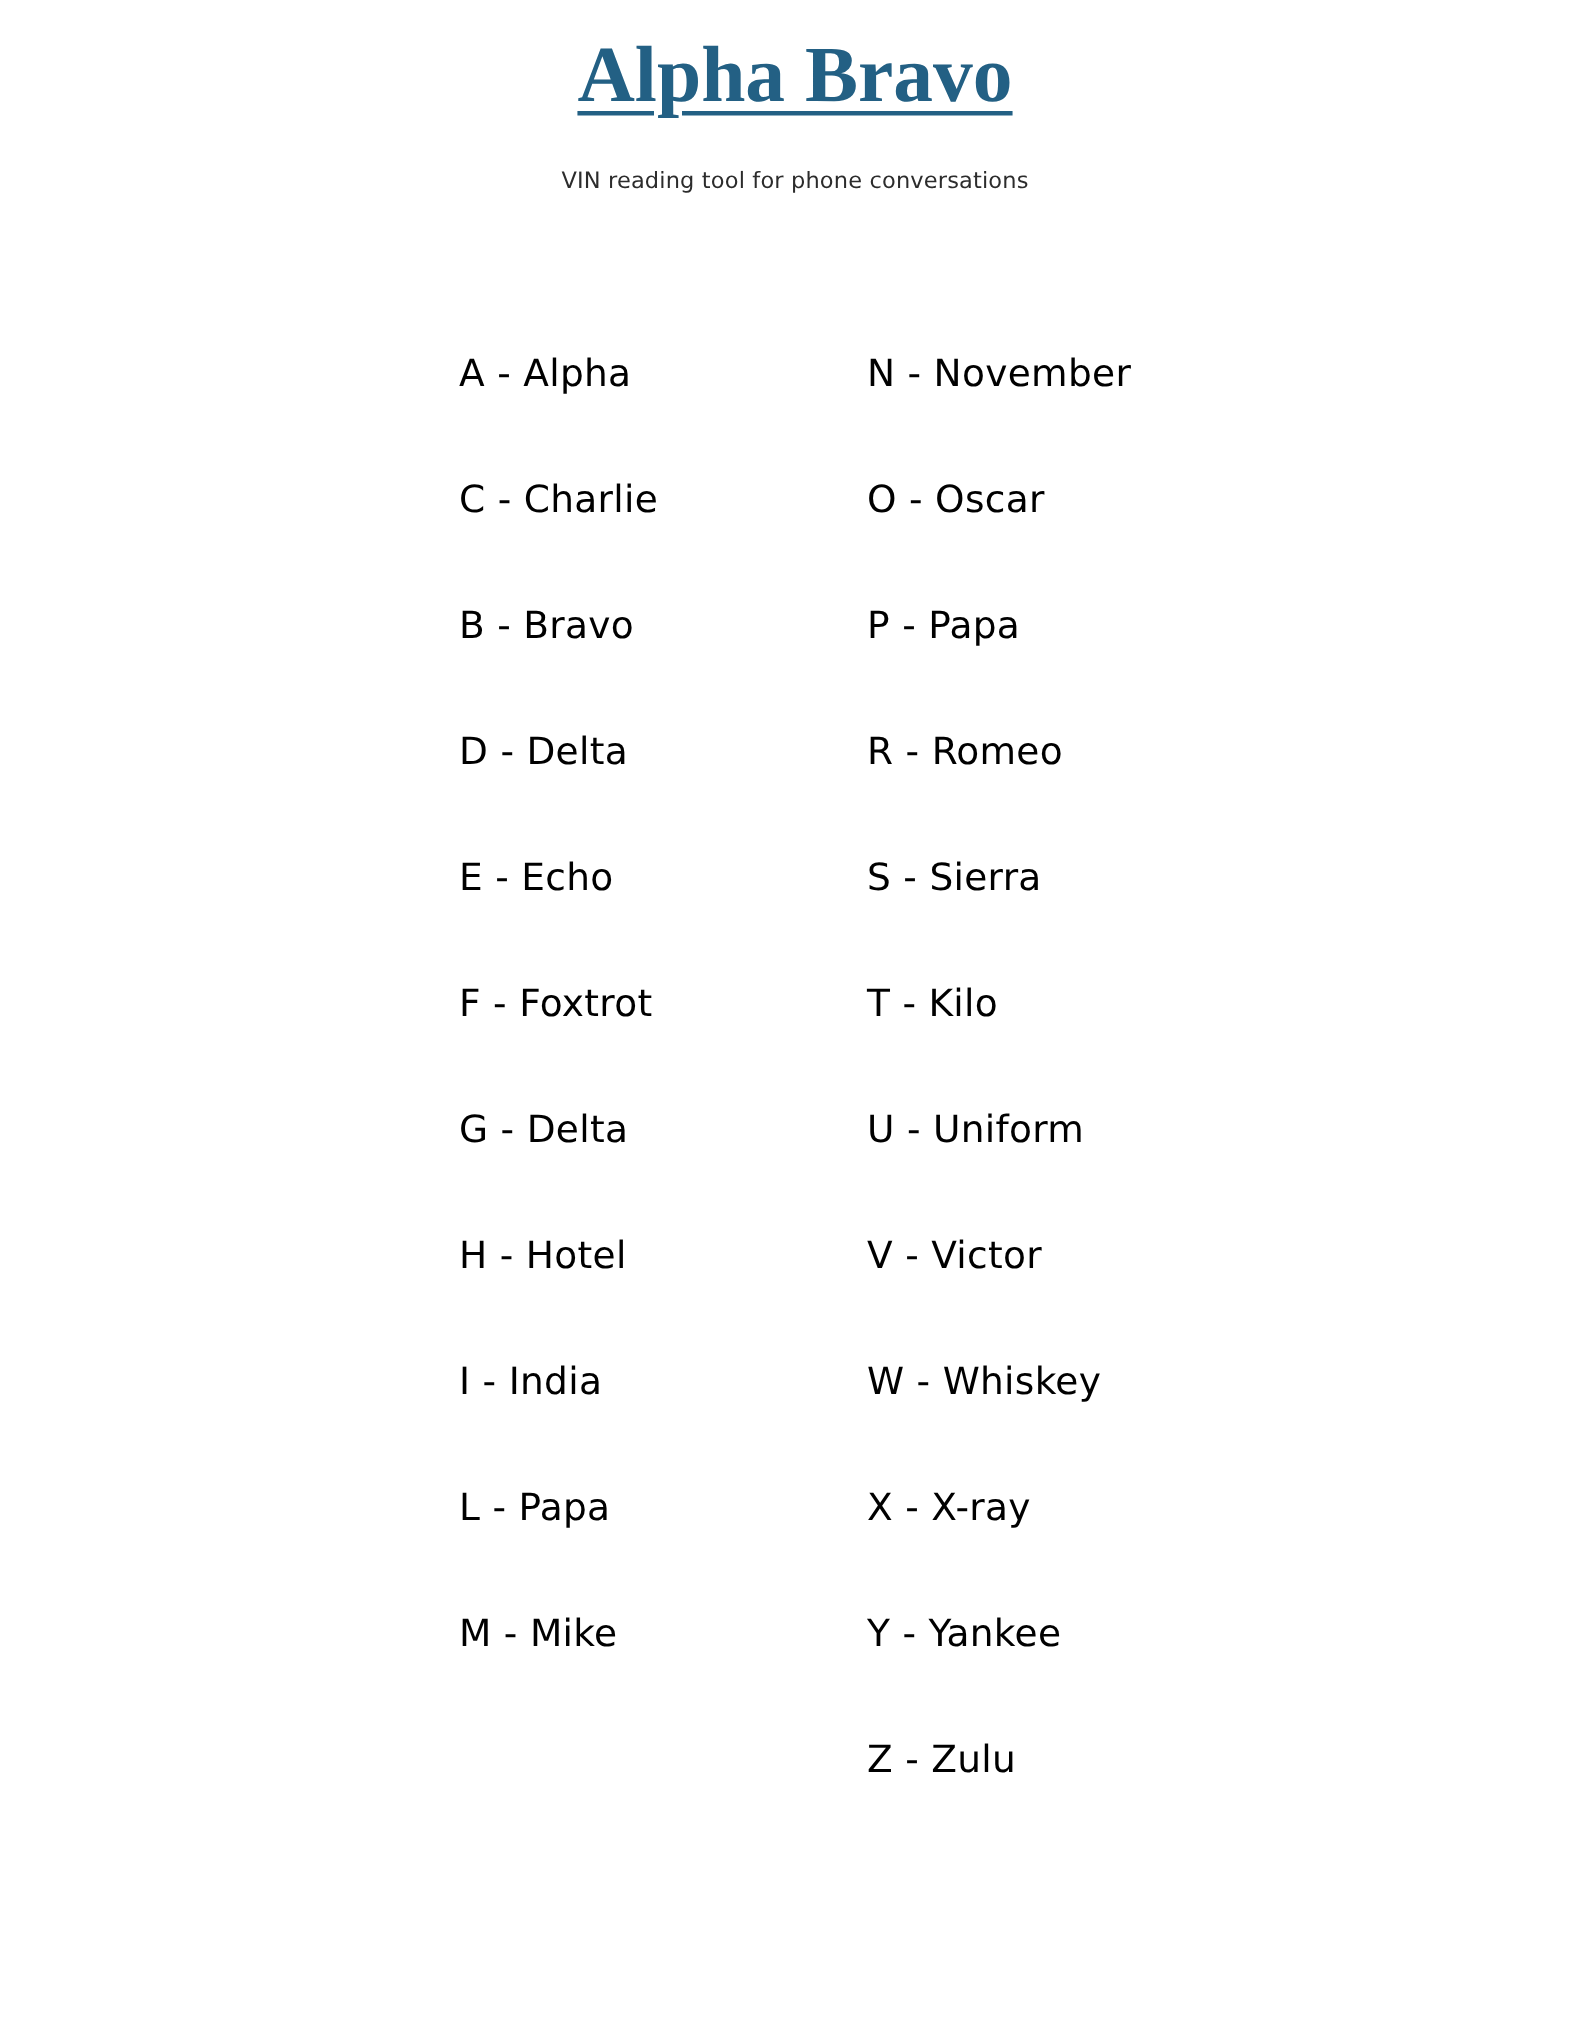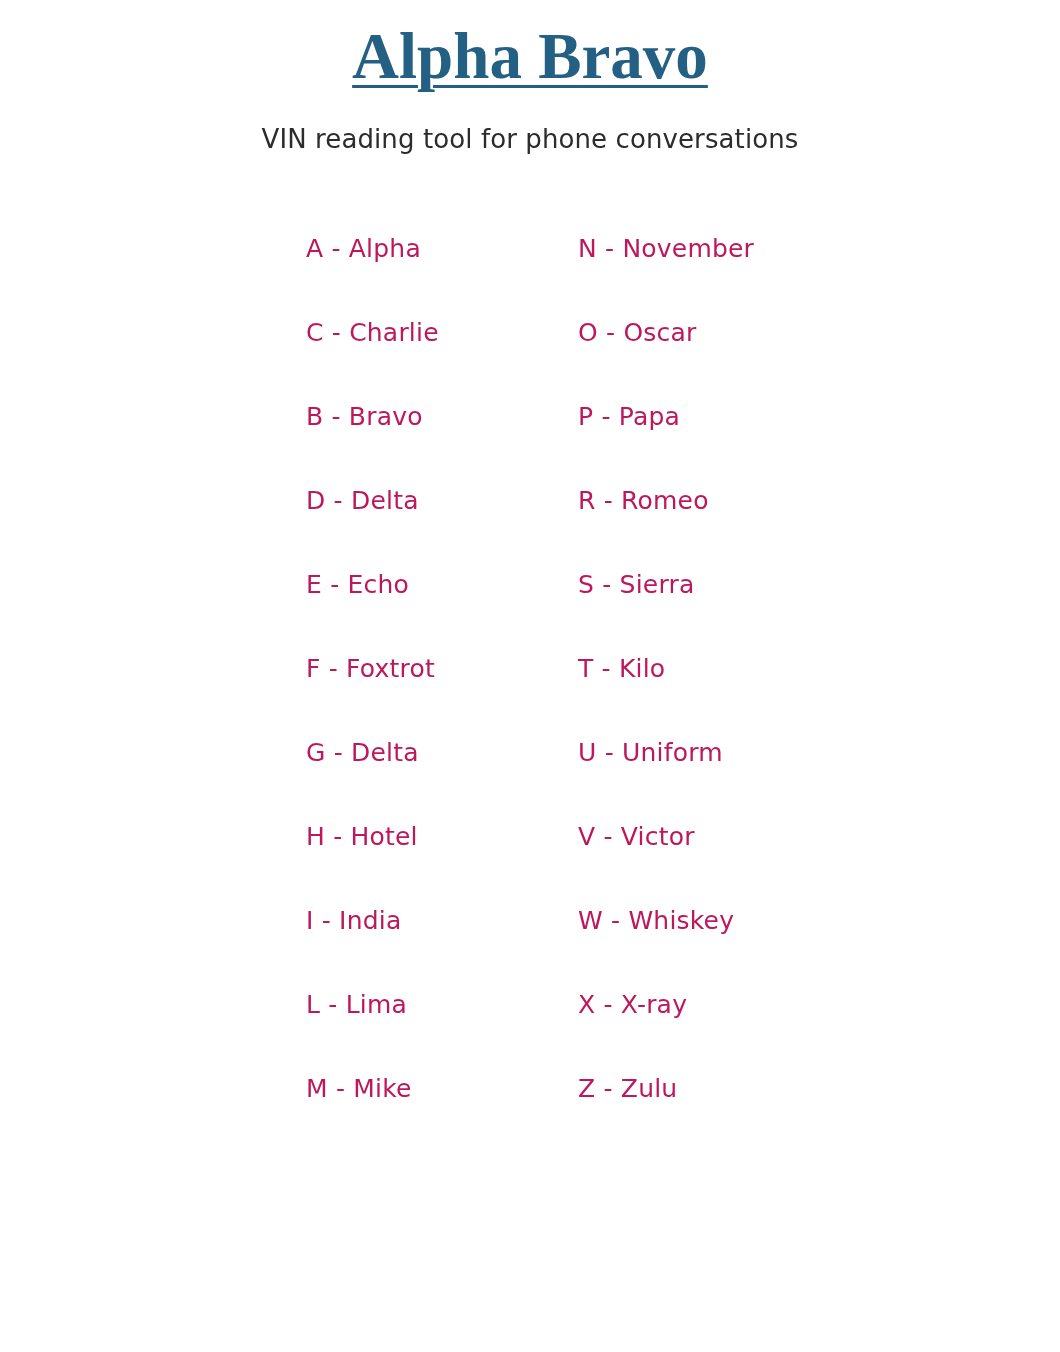--- a/index.html
+++ b/index.html
@@ -30,45 +30,45 @@
     width: 1060px;
     text-align: center;
   }
 
   .site-title {
     display: block;
     margin: 0;
     padding: 0;
     font-family: "Liberation Serif", "DejaVu Serif", serif;
     font-weight: bold;
-    font-size: 65px;
+    font-size: 53px;
     line-height: 1;
     color: #236084;
     text-decoration: underline;
     text-decoration-thickness: 3px;
     text-underline-offset: 7px;
     letter-spacing: 0px;
   }
 
   .title-row {
     position: absolute;
     left: 0;
     top: 24px;
     width: 1060px;
     text-align: center;
   }
 
   .subtitle {
     position: absolute;
     left: 0;
-    top: 124px;
+    top: 105px;
     width: 1060px;
     text-align: center;
     font-family: "DejaVu Sans", "Liberation Sans", sans-serif;
-    font-size: 26px;
+    font-size: 15px;
     line-height: 30px;
     color: #2c2c2c;
     font-weight: 400;
     letter-spacing: 0.1px;
   }
 
   
   .code-table {
     position: absolute;
     left: 306px;
@@ -86,21 +86,21 @@
     width: 272px;
     display: flex;
     flex-direction: column;
   }
 
   .code-item {
     height: 84px;
     line-height: 34px;
     font-family: "DejaVu Sans", "Liberation Sans", sans-serif;
     font-size: 25px;
-    color: #be185d;
+    color: #000000;
     white-space: nowrap;
     letter-spacing: 0.2px;
   }
 </style>
 </head>
 <body>
 
 <div class="page">
 
   <div class="header">
@@ -119,34 +119,35 @@
       <div class="code-column">
         <div class="code-item">A - Alpha</div>
         <div class="code-item">C - Charlie</div>
         <div class="code-item">B - Bravo</div>
         <div class="code-item">D - Delta</div>
         <div class="code-item">E - Echo</div>
         <div class="code-item">F - Foxtrot</div>
         <div class="code-item">G - Delta</div>
         <div class="code-item">H - Hotel</div>
         <div class="code-item">I - India</div>
-        <div class="code-item">L - Lima</div>
+        <div class="code-item">L - Papa</div>
         <div class="code-item">M - Mike</div>
       </div>
 
       <div class="code-column">
         <div class="code-item">N - November</div>
         <div class="code-item">O - Oscar</div>
         <div class="code-item">P - Papa</div>
         <div class="code-item">R - Romeo</div>
         <div class="code-item">S - Sierra</div>
         <div class="code-item">T - Kilo</div>
         <div class="code-item">U - Uniform</div>
         <div class="code-item">V - Victor</div>
         <div class="code-item">W - Whiskey</div>
         <div class="code-item">X - X-ray</div>
+        <div class="code-item">Y - Yankee</div>
         <div class="code-item">Z - Zulu</div>
       </div>
 
     </div>
   </div>
 
 </div>
 
 </body></html>

